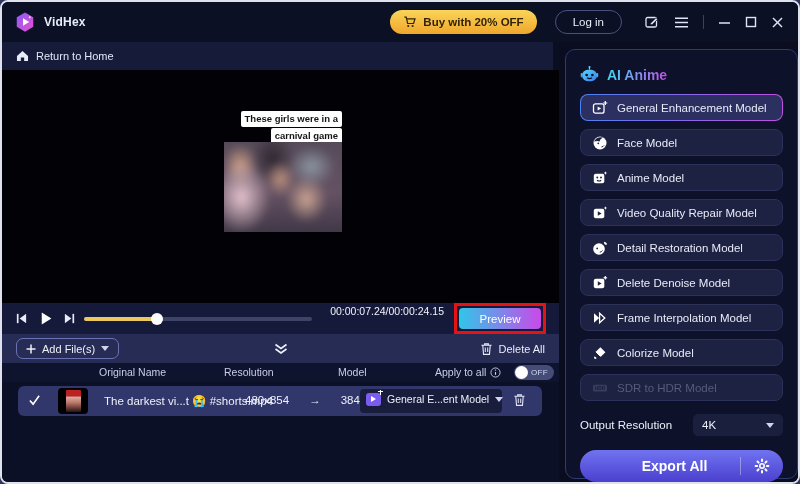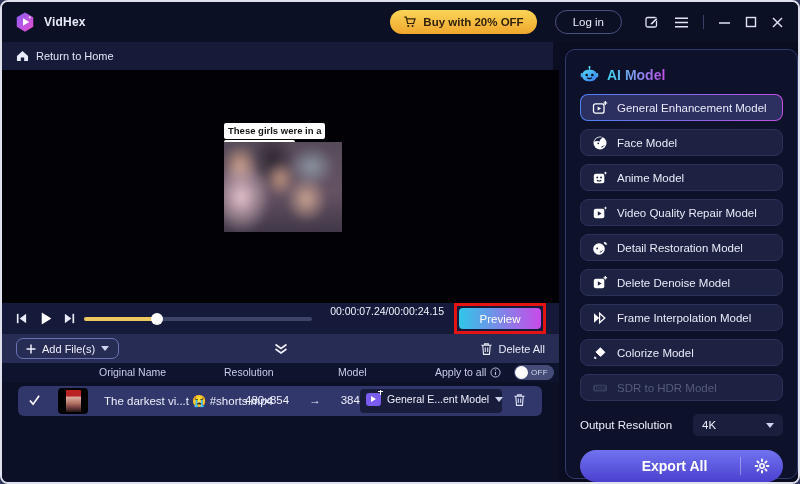--- a/index.html
+++ b/index.html
@@ -20,21 +20,21 @@
     margin-right:18px; cursor:pointer; }
   .login-btn { height:24px; border-radius:12px; padding:0 17px; display:flex; align-items:center;
     border:1px solid #49517f; font-size:11.5px; color:#e9ebf8; margin-right:22px; cursor:pointer; }
   .tb-icon { display:flex; align-items:center; justify-content:center; margin-right:14px; cursor:pointer; }
   .tb-divider { width:1px; height:14px; background:#3a4168; margin-right:14px; }
   
   .left { position:absolute; left:0; top:40px; width:557px; height:442px; }
   .return-bar { position:absolute; left:0; top:0; width:551px; height:28px; background:#161b3a;
     display:flex; align-items:center; gap:7px; padding-left:14px; font-size:11px; color:#e2e6f6; cursor:pointer; }
   .player { position:absolute; left:0; top:28px; width:557px; height:233px; background:#020206; overflow:hidden; }
-  .caption { position:absolute; left:222px; top:52px; width:118px; text-align:left; line-height:13px; }
+  .caption { position:absolute; left:222px; top:40px; width:118px; text-align:right; line-height:13px; }
   .caption span { display:inline-block; background:#ffffff; color:#151515; font-size:9.5px; font-weight:bold;
     padding:1px 4px 2px; border-radius:2px; }
   .video-img { position:absolute; left:222px; top:72px; width:118px; height:90px; overflow:hidden; background:#3a3340; }
   .video-img .blur { position:absolute; left:-6px; top:-6px; right:-6px; bottom:-6px; filter:blur(3px);
     background:
       radial-gradient(42px 52px at 18% 60%, #e3c2cc 0%, rgba(227,194,204,0) 70%),
       radial-gradient(26px 30px at 17% 28%, #c89a84 0%, rgba(200,154,132,0) 70%),
       radial-gradient(22px 26px at 48% 42%, #bb907c 0%, rgba(187,144,124,0) 70%),
       radial-gradient(30px 36px at 42% 22%, #2e2630 0%, rgba(46,38,48,0) 72%),
       radial-gradient(34px 30px at 72% 30%, #8c95a2 0%, rgba(140,149,162,0) 70%),
@@ -319,21 +319,21 @@
             <line x1="10" y1="2.6" x2="10" y2="5" stroke="#52dcf8" stroke-width="1.2"></line>
             <circle cx="10" cy="2.2" r="1.1" fill="#52dcf8"></circle>
             <rect x="2.2" y="5" width="15.6" height="12" rx="6" fill="url(#rg1)"></rect>
             <rect x="0.8" y="8.5" width="2" height="4.5" rx="1" fill="url(#rg1)"></rect>
             <rect x="17.2" y="8.5" width="2" height="4.5" rx="1" fill="url(#rg1)"></rect>
             <circle cx="7" cy="10.5" r="1.4" fill="#0a0e20"></circle>
               <circle cx="13" cy="10.5" r="1.4" fill="#0a0e20"></circle>
             <path d="M7.4 13.4q2.6 1.9 5.2 0" fill="none" stroke="#0a0e20" stroke-width="1.2"></path>
           </svg>
         </span>
-        <span class="panel-title">AI Model</span>
+        <span class="panel-title">AI Anime</span>
       </div>
 
       <div class="model-item selected">
         <span class="mi-icon">
           <svg width="16" height="16" viewBox="0 0 16 16">
             <rect x="1.5" y="3.8" width="10.5" height="9.4" rx="2" fill="none" stroke="#fff" stroke-width="1.3"></rect>
             <path d="M5.6 6.5v4l3.5-2z" fill="#fff"></path>
             <line x1="13.3" y1="1" x2="13.3" y2="5" stroke="#fff" stroke-width="1.2"></line>
             <line x1="11.3" y1="3" x2="15.3" y2="3" stroke="#fff" stroke-width="1.2"></line>
           </svg>

